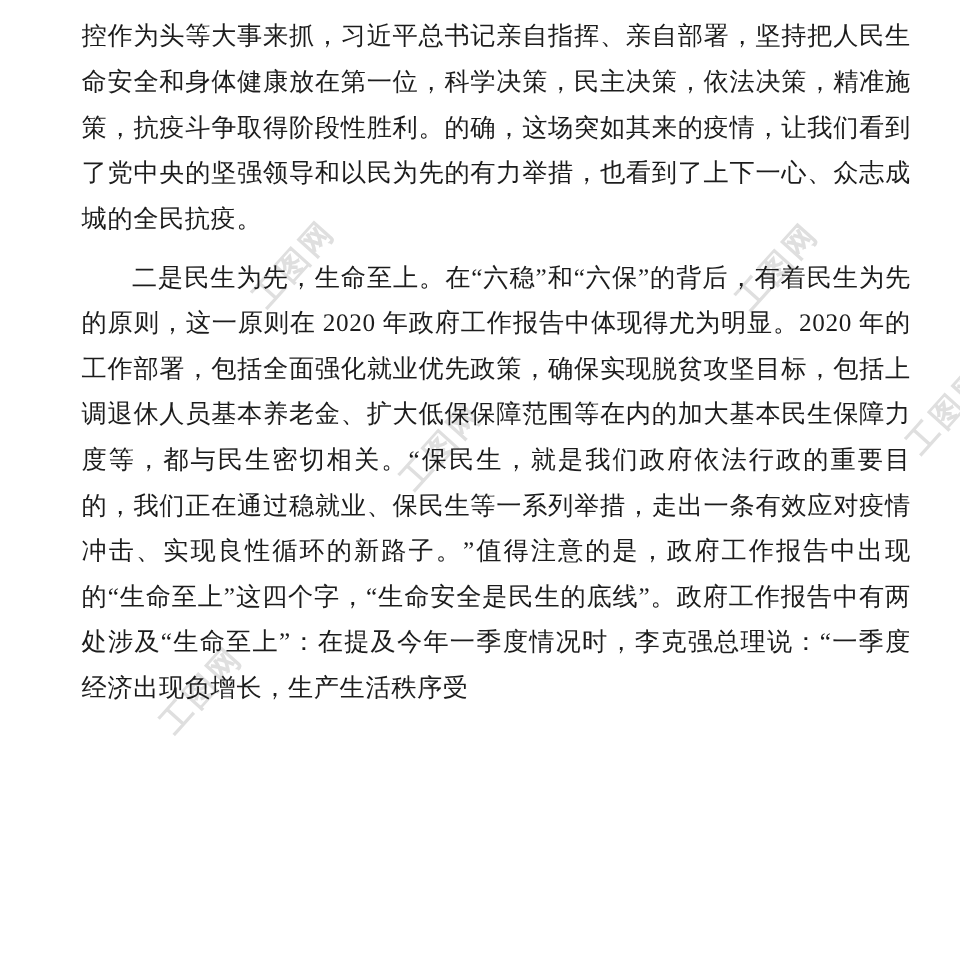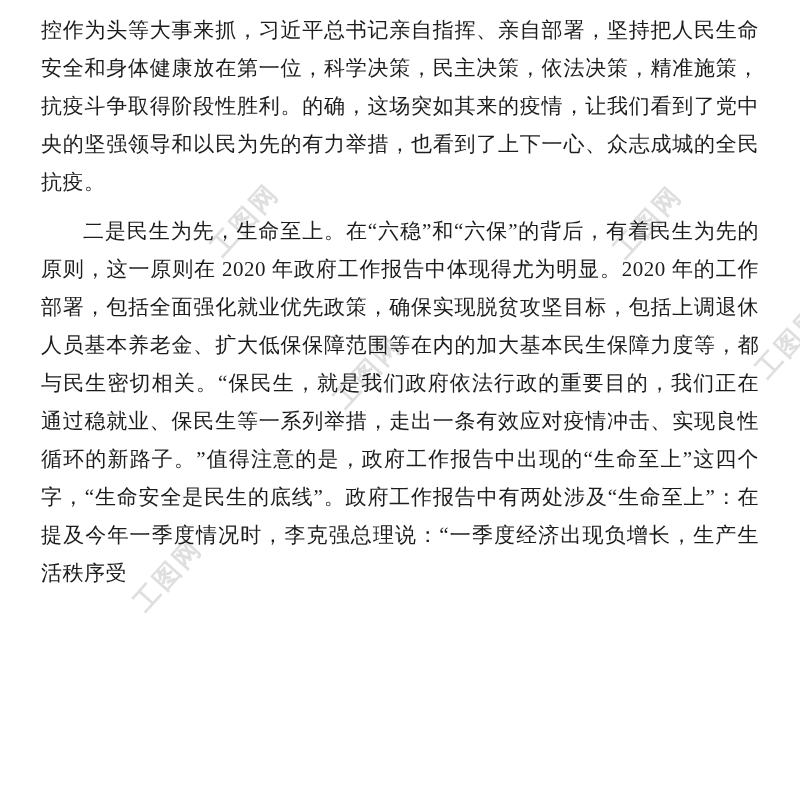--- a/index.html
+++ b/index.html
@@ -39,20 +39,21 @@
     user-select: none;
   }
   .wm1 { left: 245px; top: 220px; }
   .wm2 { left: 648px; top: 222px; }
   .wm3 { left: 368px; top: 372px; }
   .wm4 { left: 168px; top: 575px; }
   .wm5 { left: 790px; top: 342px; }
   .doc-body {
     position: relative;
     z-index: 1;
+    margin-left: 27px;
   }
   .doc-body p {
     margin: 0 0 11px 0;
     font-size: 21px;
     line-height: 38px;
     color: #1c1c1c;
     text-align: justify;
     text-justify: inter-ideograph;
     letter-spacing: 0.5px;
   }

